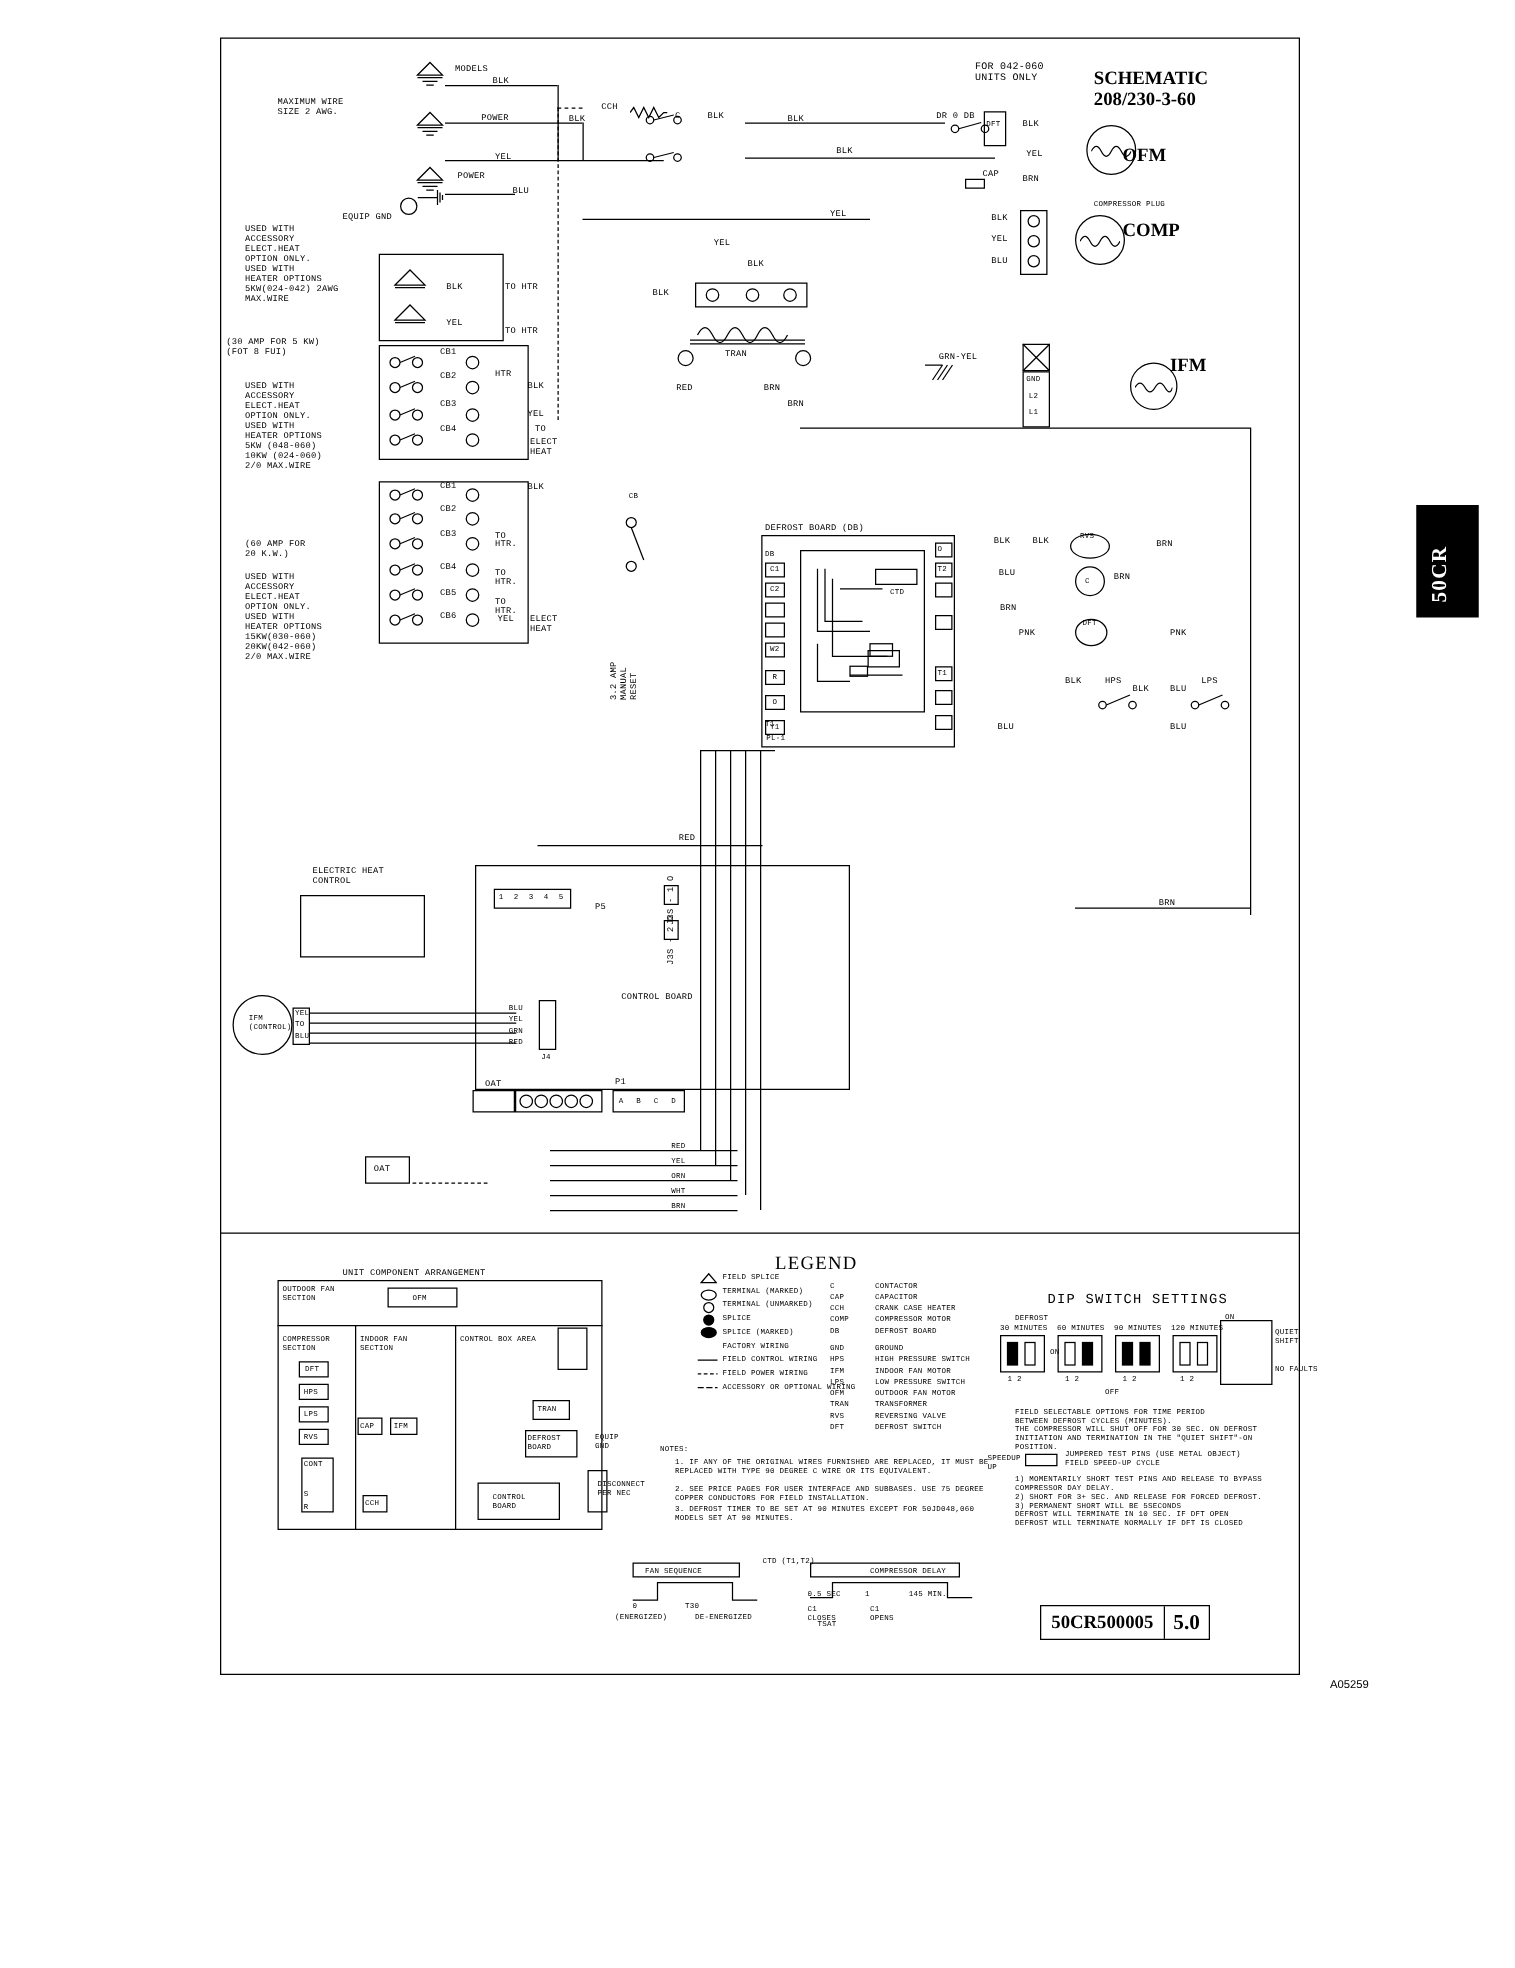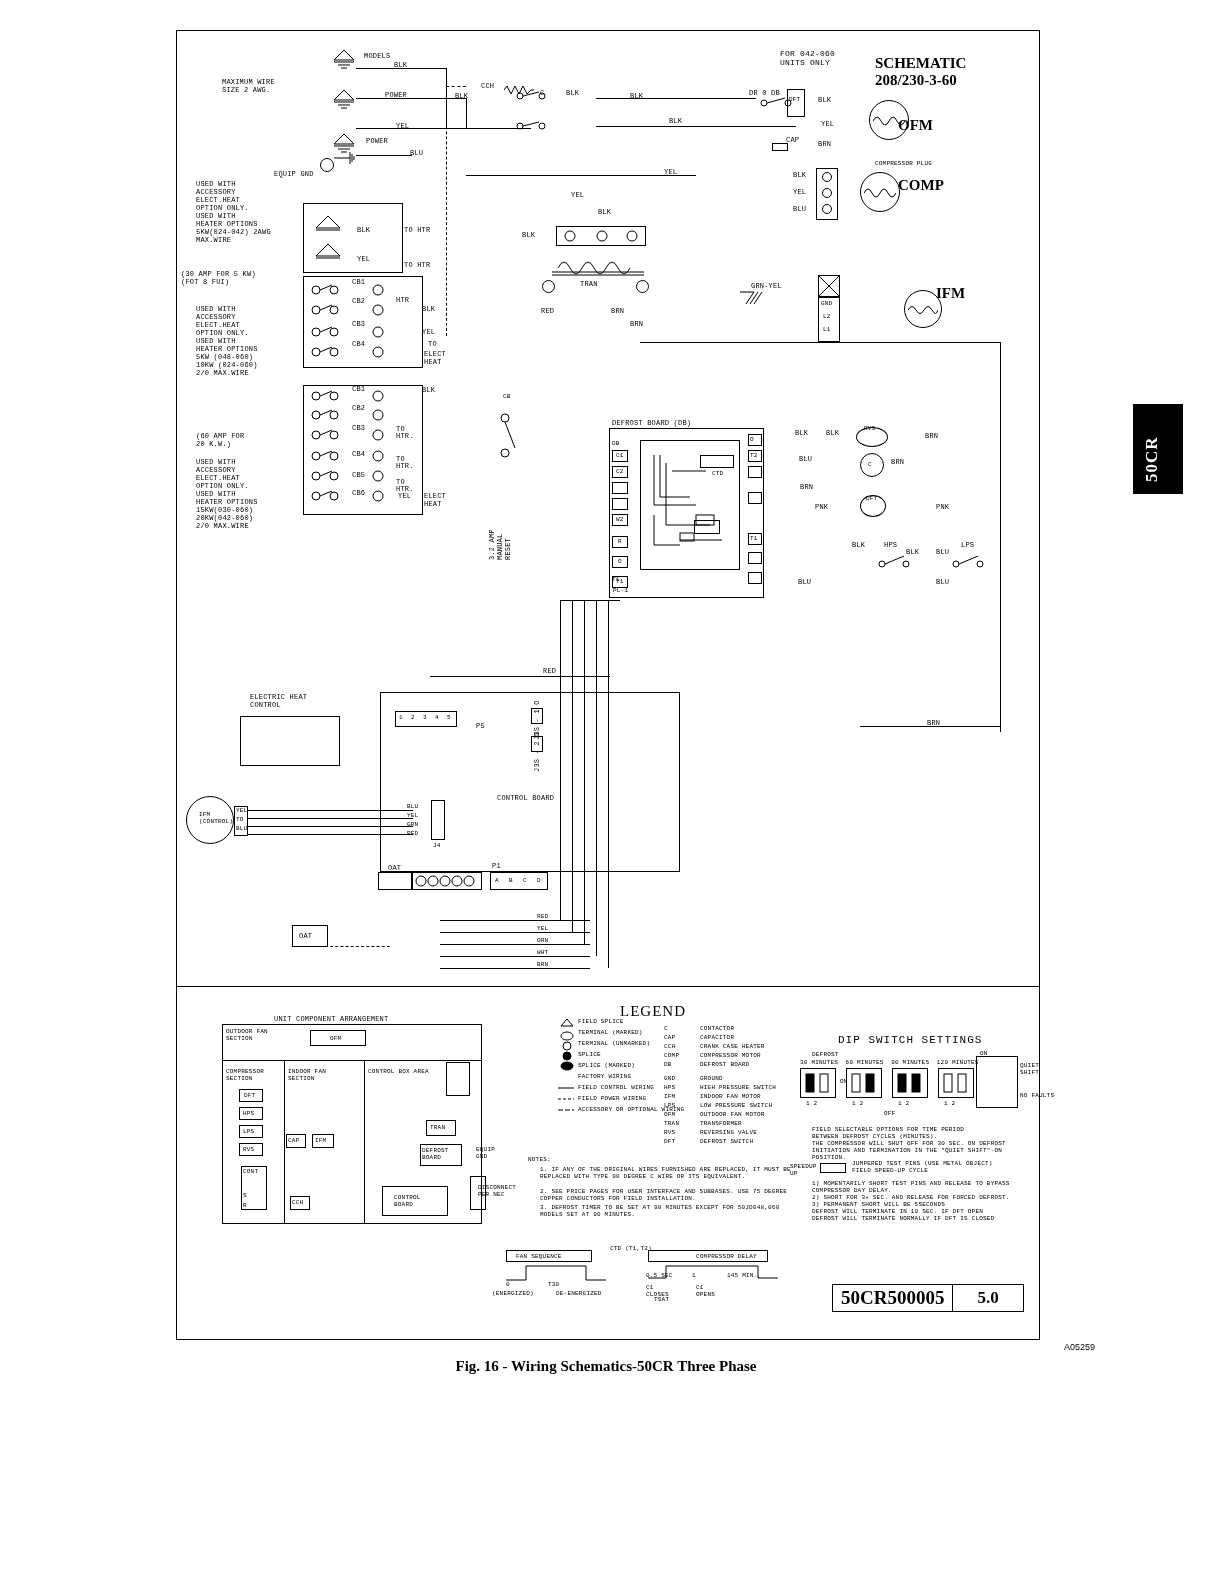--- a/index.html
+++ b/index.html
@@ -122,28 +122,28 @@
     left: 832px; top: 1284px;
     height: 28px;
     border: 1.5px solid #000;
     display: flex;
     align-items: center;
     box-sizing: border-box;
   }
   .pnbox .pn {
     font-family: "Liberation Serif", serif;
     font-weight: bold;
-    font-size: 19px;
+    font-size: 15px;
     padding: 0 8px;
   }
   .pnbox .rev {
     font-family: "Liberation Serif", serif;
     font-weight: bold;
     font-size: 17px;
-    padding: 0 24px;
+    padding: 0 7px;
     border-left: 1.5px solid #000;
     height: 100%;
     display: flex;
     align-items: center;
   }
   .figcap {
     position: absolute;
     left: 0; top: 1358px;
     width: 1212px;
     text-align: center;
@@ -822,15 +822,14 @@
   <div class="t t6" style="left:696px; top:1284px;">C1
 OPENS</div>
   <div class="t t6" style="left:654px; top:1296px;">TSAT</div>
 
   <div class="pnbox">
     <div class="pn">50CR500005</div>
     <div class="rev">5.0</div>
   </div>
 
   <div class="acode">A05259</div>
-  <div class="figcap">Fig. 16 - Wiring Schematics-50CR Three Phase</div>
 
 </div>
 
 </body></html>

